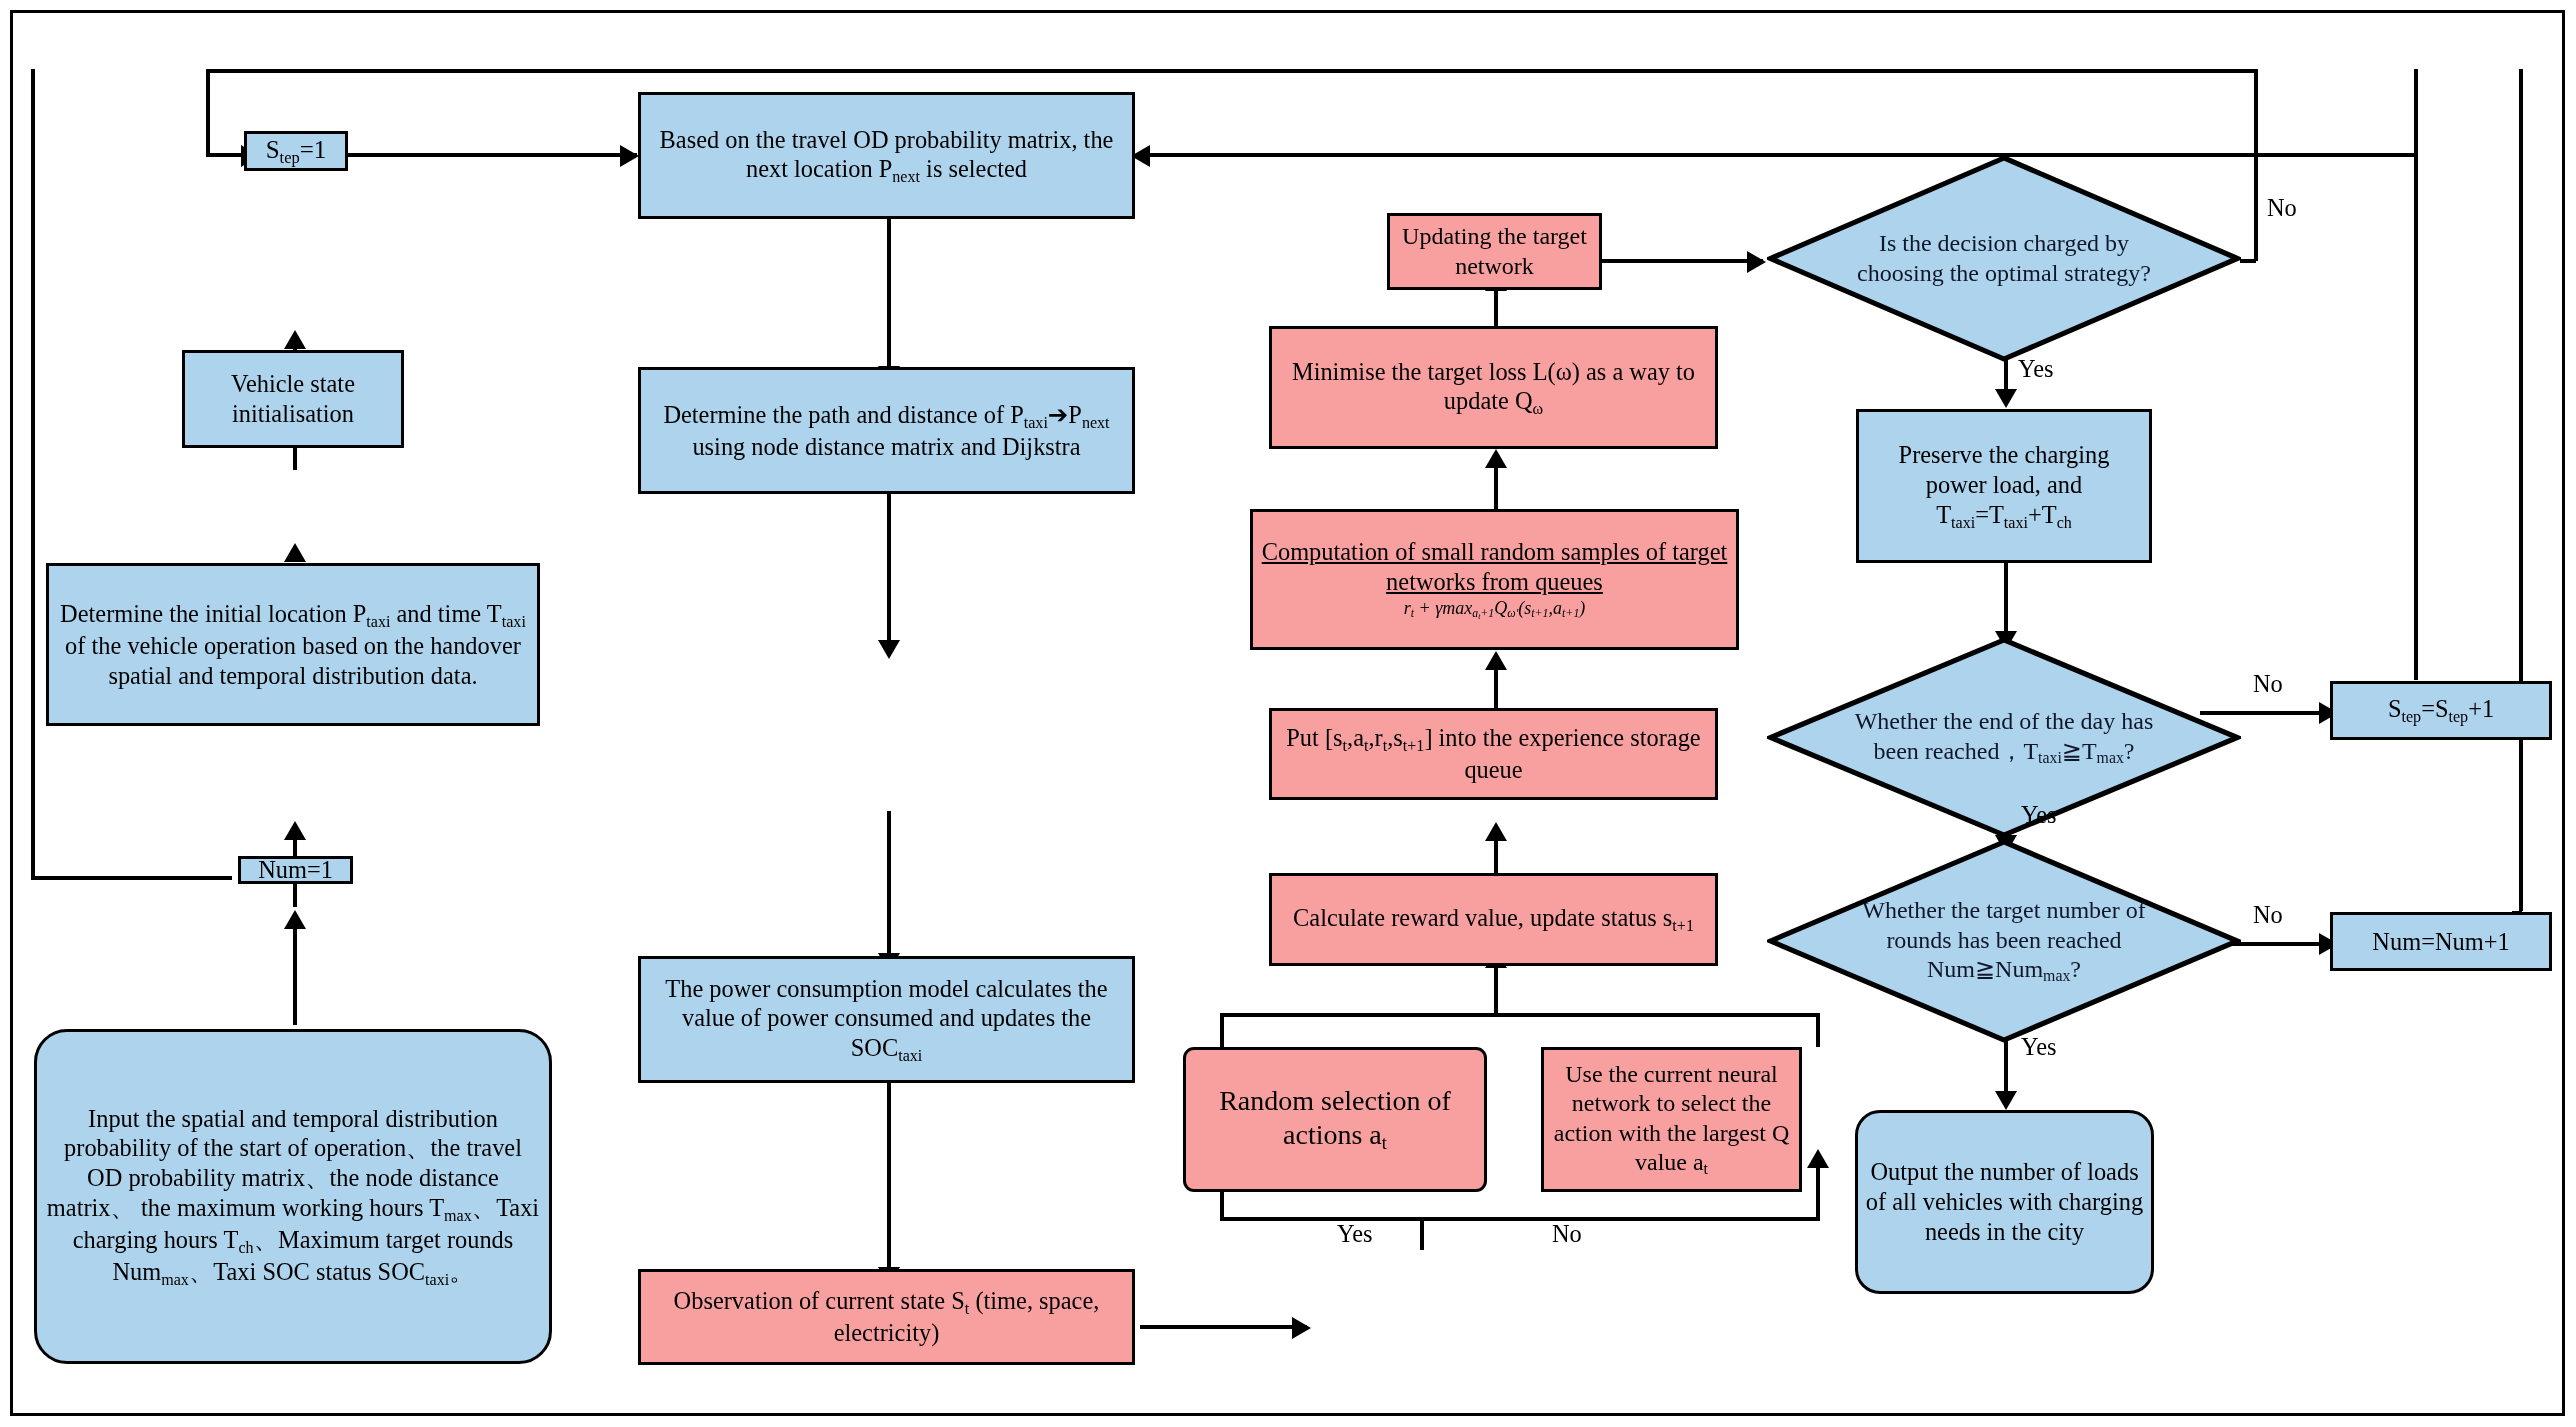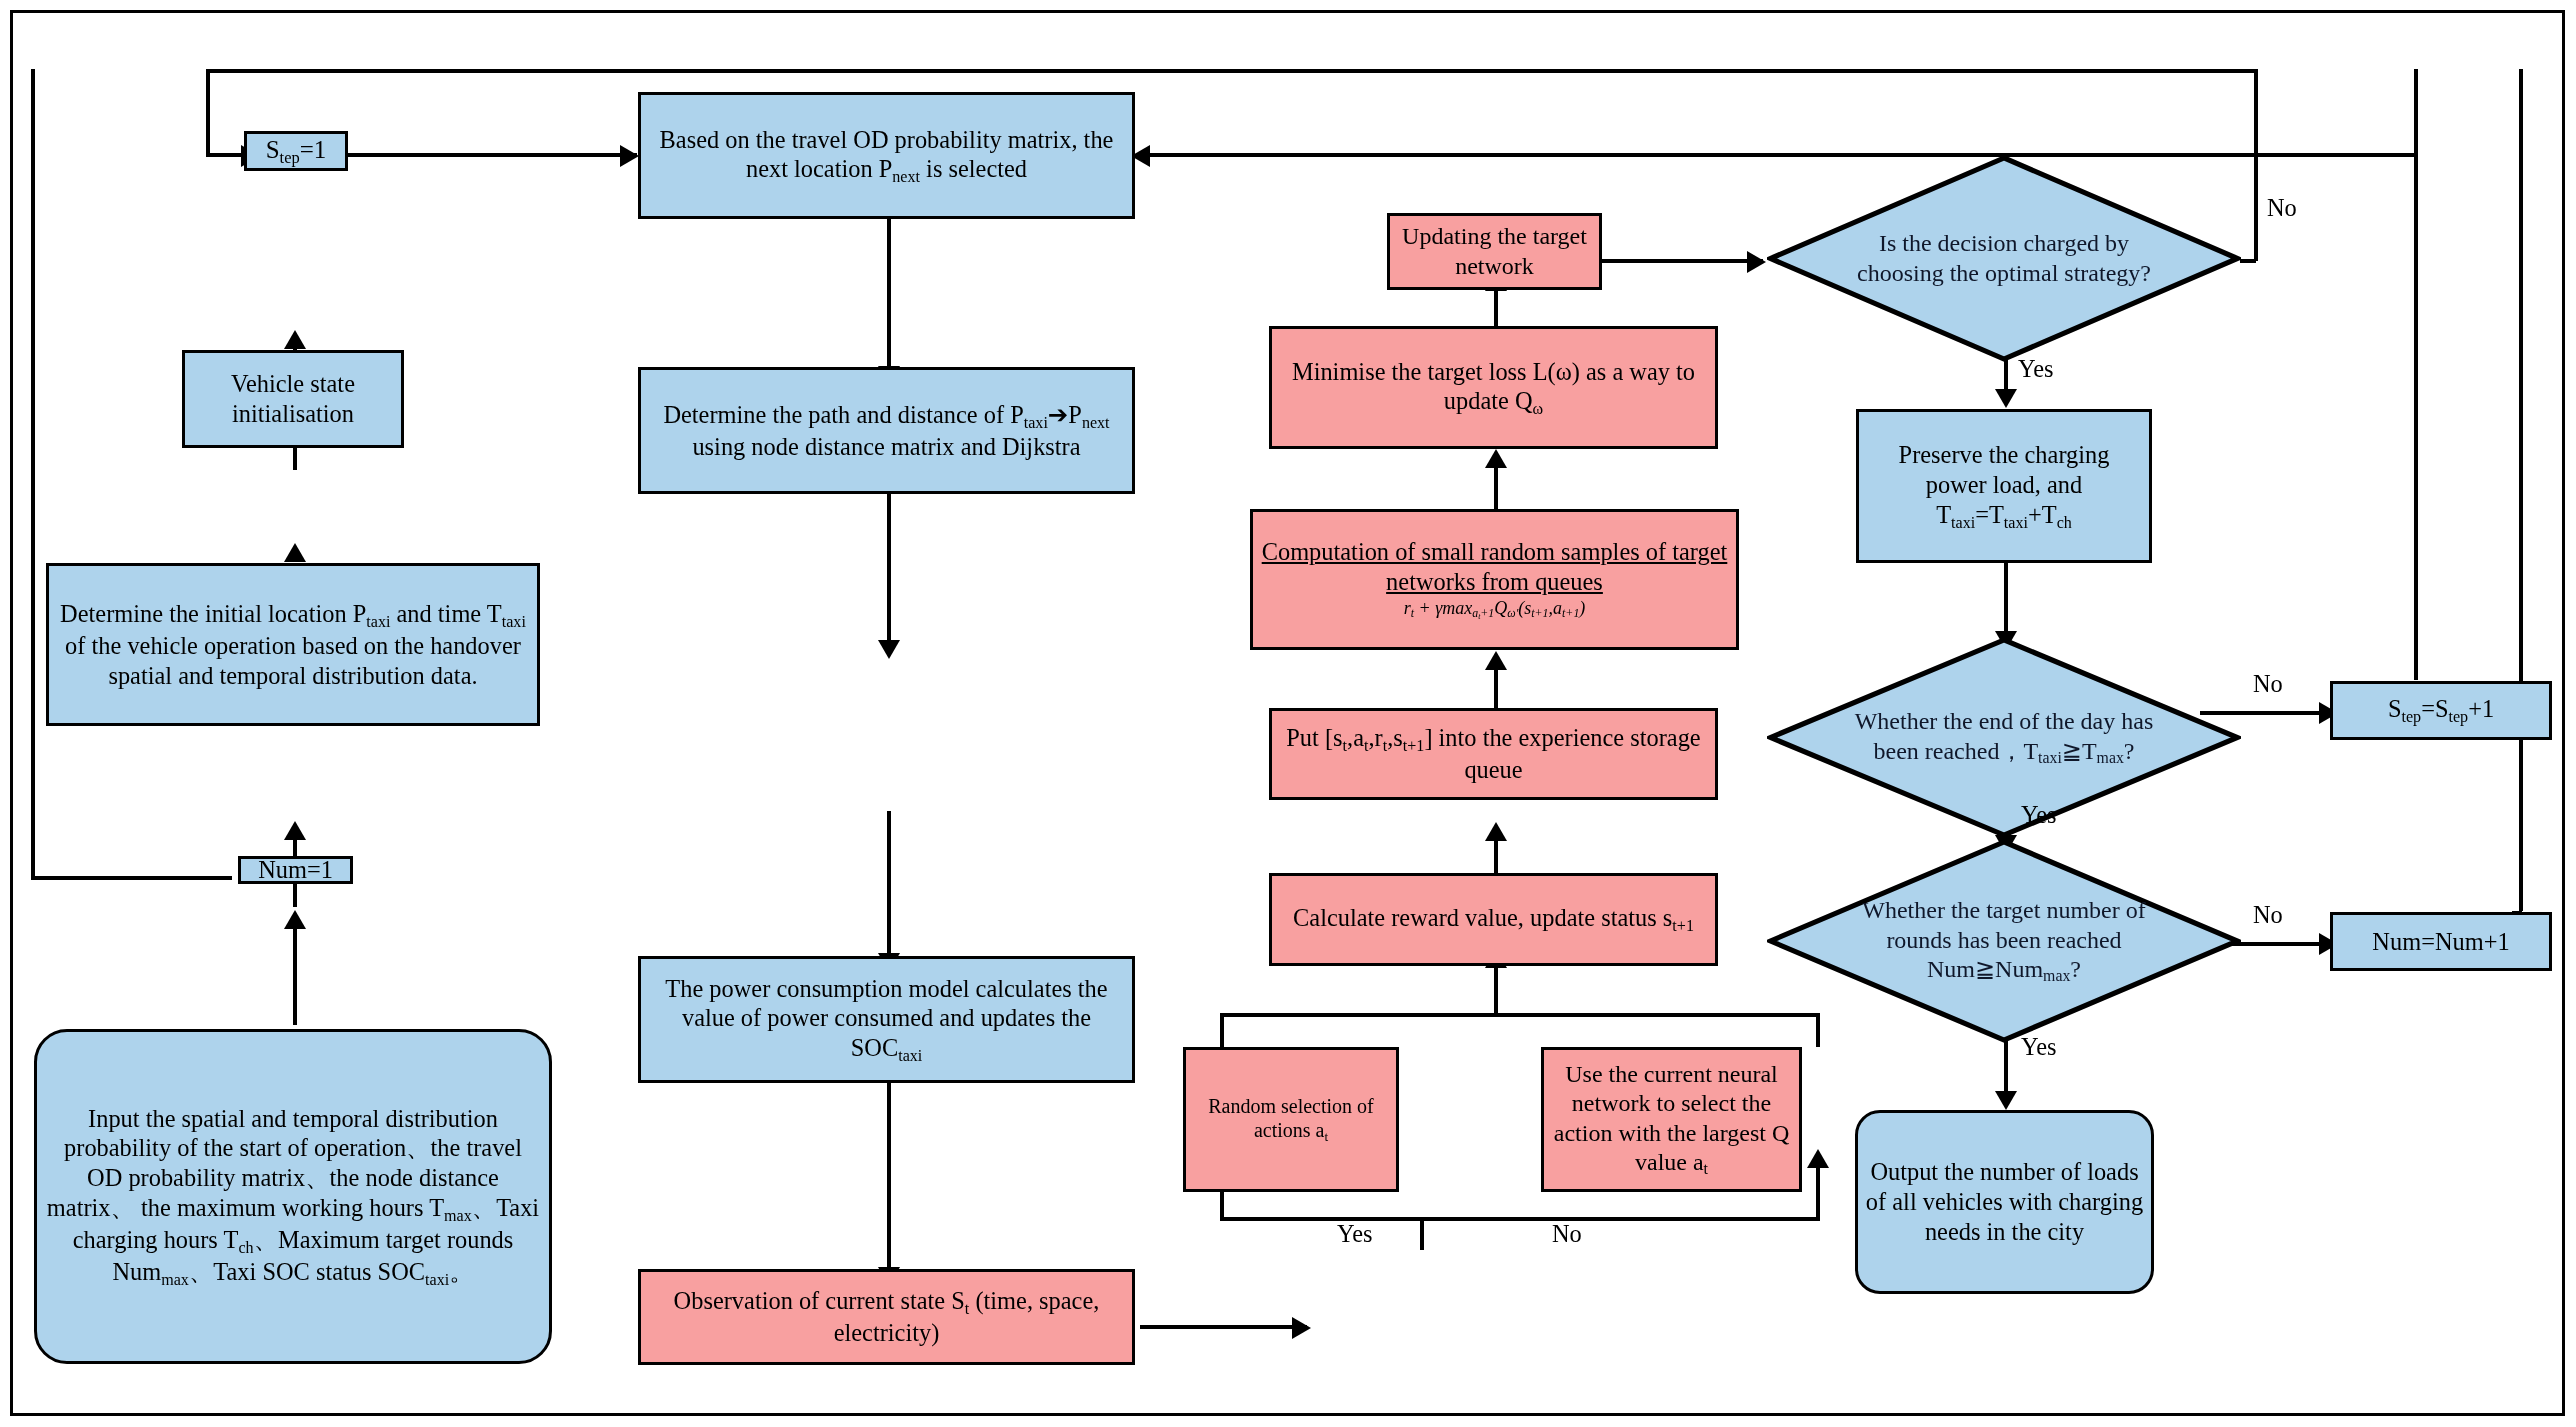--- a/index.html
+++ b/index.html
@@ -172,21 +172,21 @@
 
   <div class="node blue rect" style="left:638px;top:956px;width:497px;height:127px;font-size:24.4px;">
     <span class="txt">The power consumption model calculates the value of power consumed and updates the SOC<sub>taxi</sub></span>
   </div>
 
   <div class="node red rect" style="left:638px;top:1269px;width:497px;height:96px;font-size:24.4px;">
     <span class="txt">Observation of current state S<sub>t</sub> (time, space, electricity)</span>
   </div>
 
 
-  <div class="node red rect" style="left:1183px;top:1047px;width:216px;height:145px;font-size:20px;">
+  <div class="node red rect" style="left:1183px;top:1047px;width:304px;height:145px;font-size:28px;border-radius:11px;">
     <span class="txt">Random selection of actions a<sub>t</sub></span>
   </div>
 
   <div class="node red rect" style="left:1541px;top:1047px;width:261px;height:145px;font-size:24px;">
     <span class="txt">Use the current neural network to select the action with the largest Q value a<sub>t</sub></span>
   </div>
 
   <div class="node red rect" style="left:1269px;top:873px;width:449px;height:93px;font-size:24.4px;">
     <span class="txt">Calculate reward value, update status s<sub>t+1</sub></span>
   </div>

